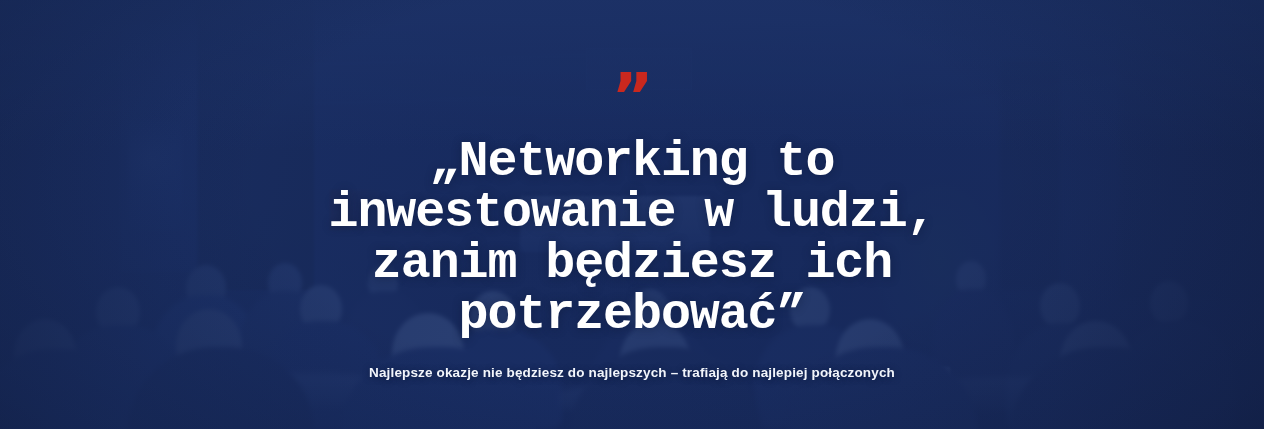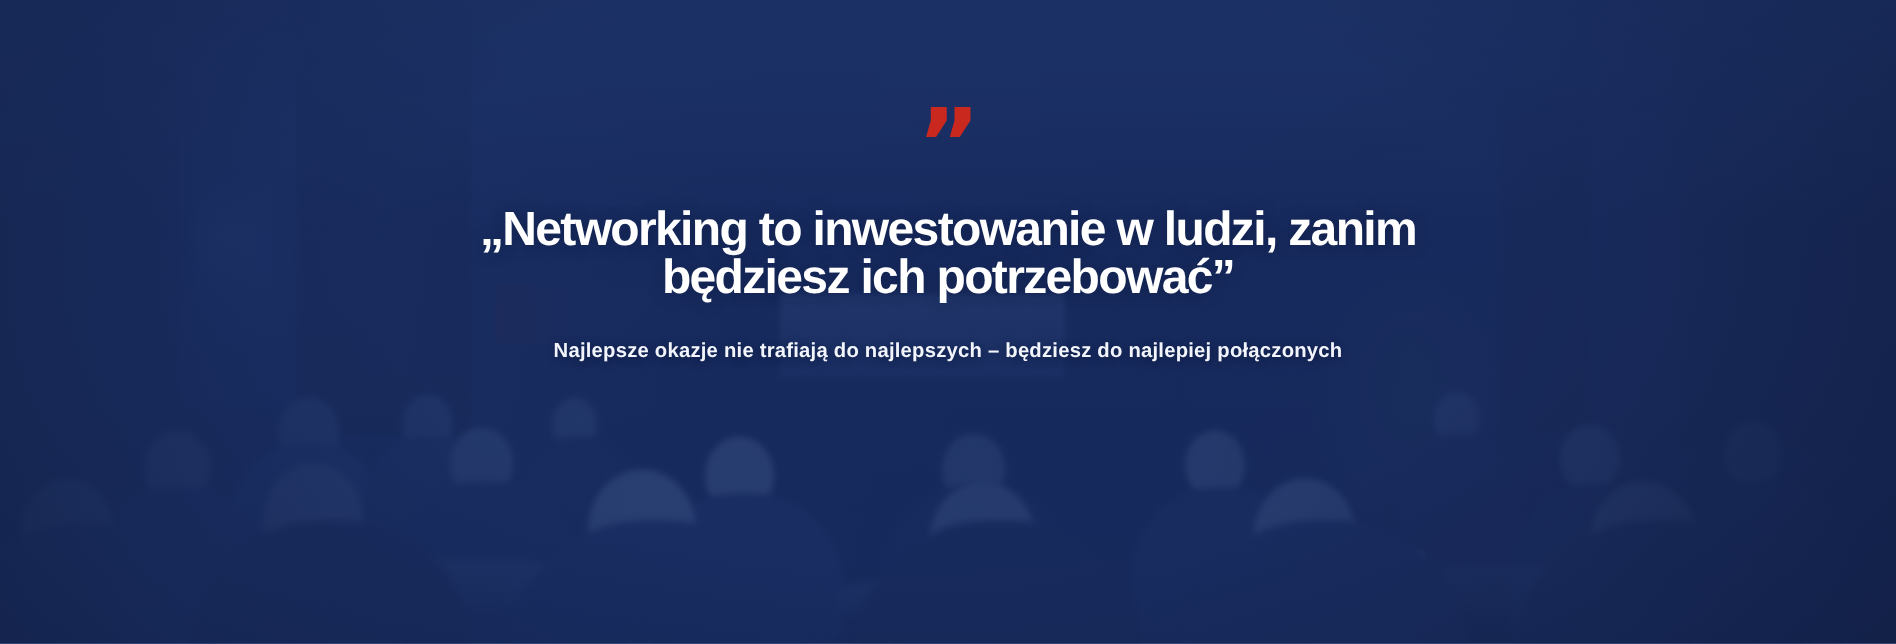--- a/index.html
+++ b/index.html
@@ -127,23 +127,24 @@
   .quote-mark{
     margin-top:78px;
     font-family:"DejaVu Sans","Liberation Sans",sans-serif;
     font-size:64px;line-height:.62;font-weight:700;
     color:#c9281e;letter-spacing:-1px;
     user-select:none;
   }
   .headline{
     margin:18px 0 0 0;
     width:640px;
-    font-size:32px;line-height:1.02;font-weight:700;
+    font-size:50px;line-height:1.02;font-weight:700;
     letter-spacing:-1.1px;color:#ffffff;
     text-shadow:0 1px 10px rgba(10,22,52,.45);
+    font-family:Liberation Mono, monospace;
   }
   .subtitle{
     margin:25px 0 0 0;
     font-size:13.5px;font-weight:700;letter-spacing:.15px;
     color:#f2f5fb;
     text-shadow:0 1px 6px rgba(10,22,52,.65);
   }
 </style>
 </head>
 <body>
@@ -220,15 +221,15 @@
   <div class="tint"></div>
   <div class="tint2"></div>
   <div class="topFade"></div>
   <div class="vignette"></div>
 
   <div class="content">
     <div class="quote-mark">”</div>
 
     <h1 class="headline">„Networking to inwestowanie w ludzi, zanim będziesz ich potrzebować”</h1>
 
-    <p class="subtitle">Najlepsze okazje nie trafiają do najlepszych – będziesz do najlepiej połączonych</p>
+    <p class="subtitle">Najlepsze okazje nie będziesz do najlepszych – trafiają do najlepiej połączonych</p>
   </div>
 </div>
 
 </body></html>

